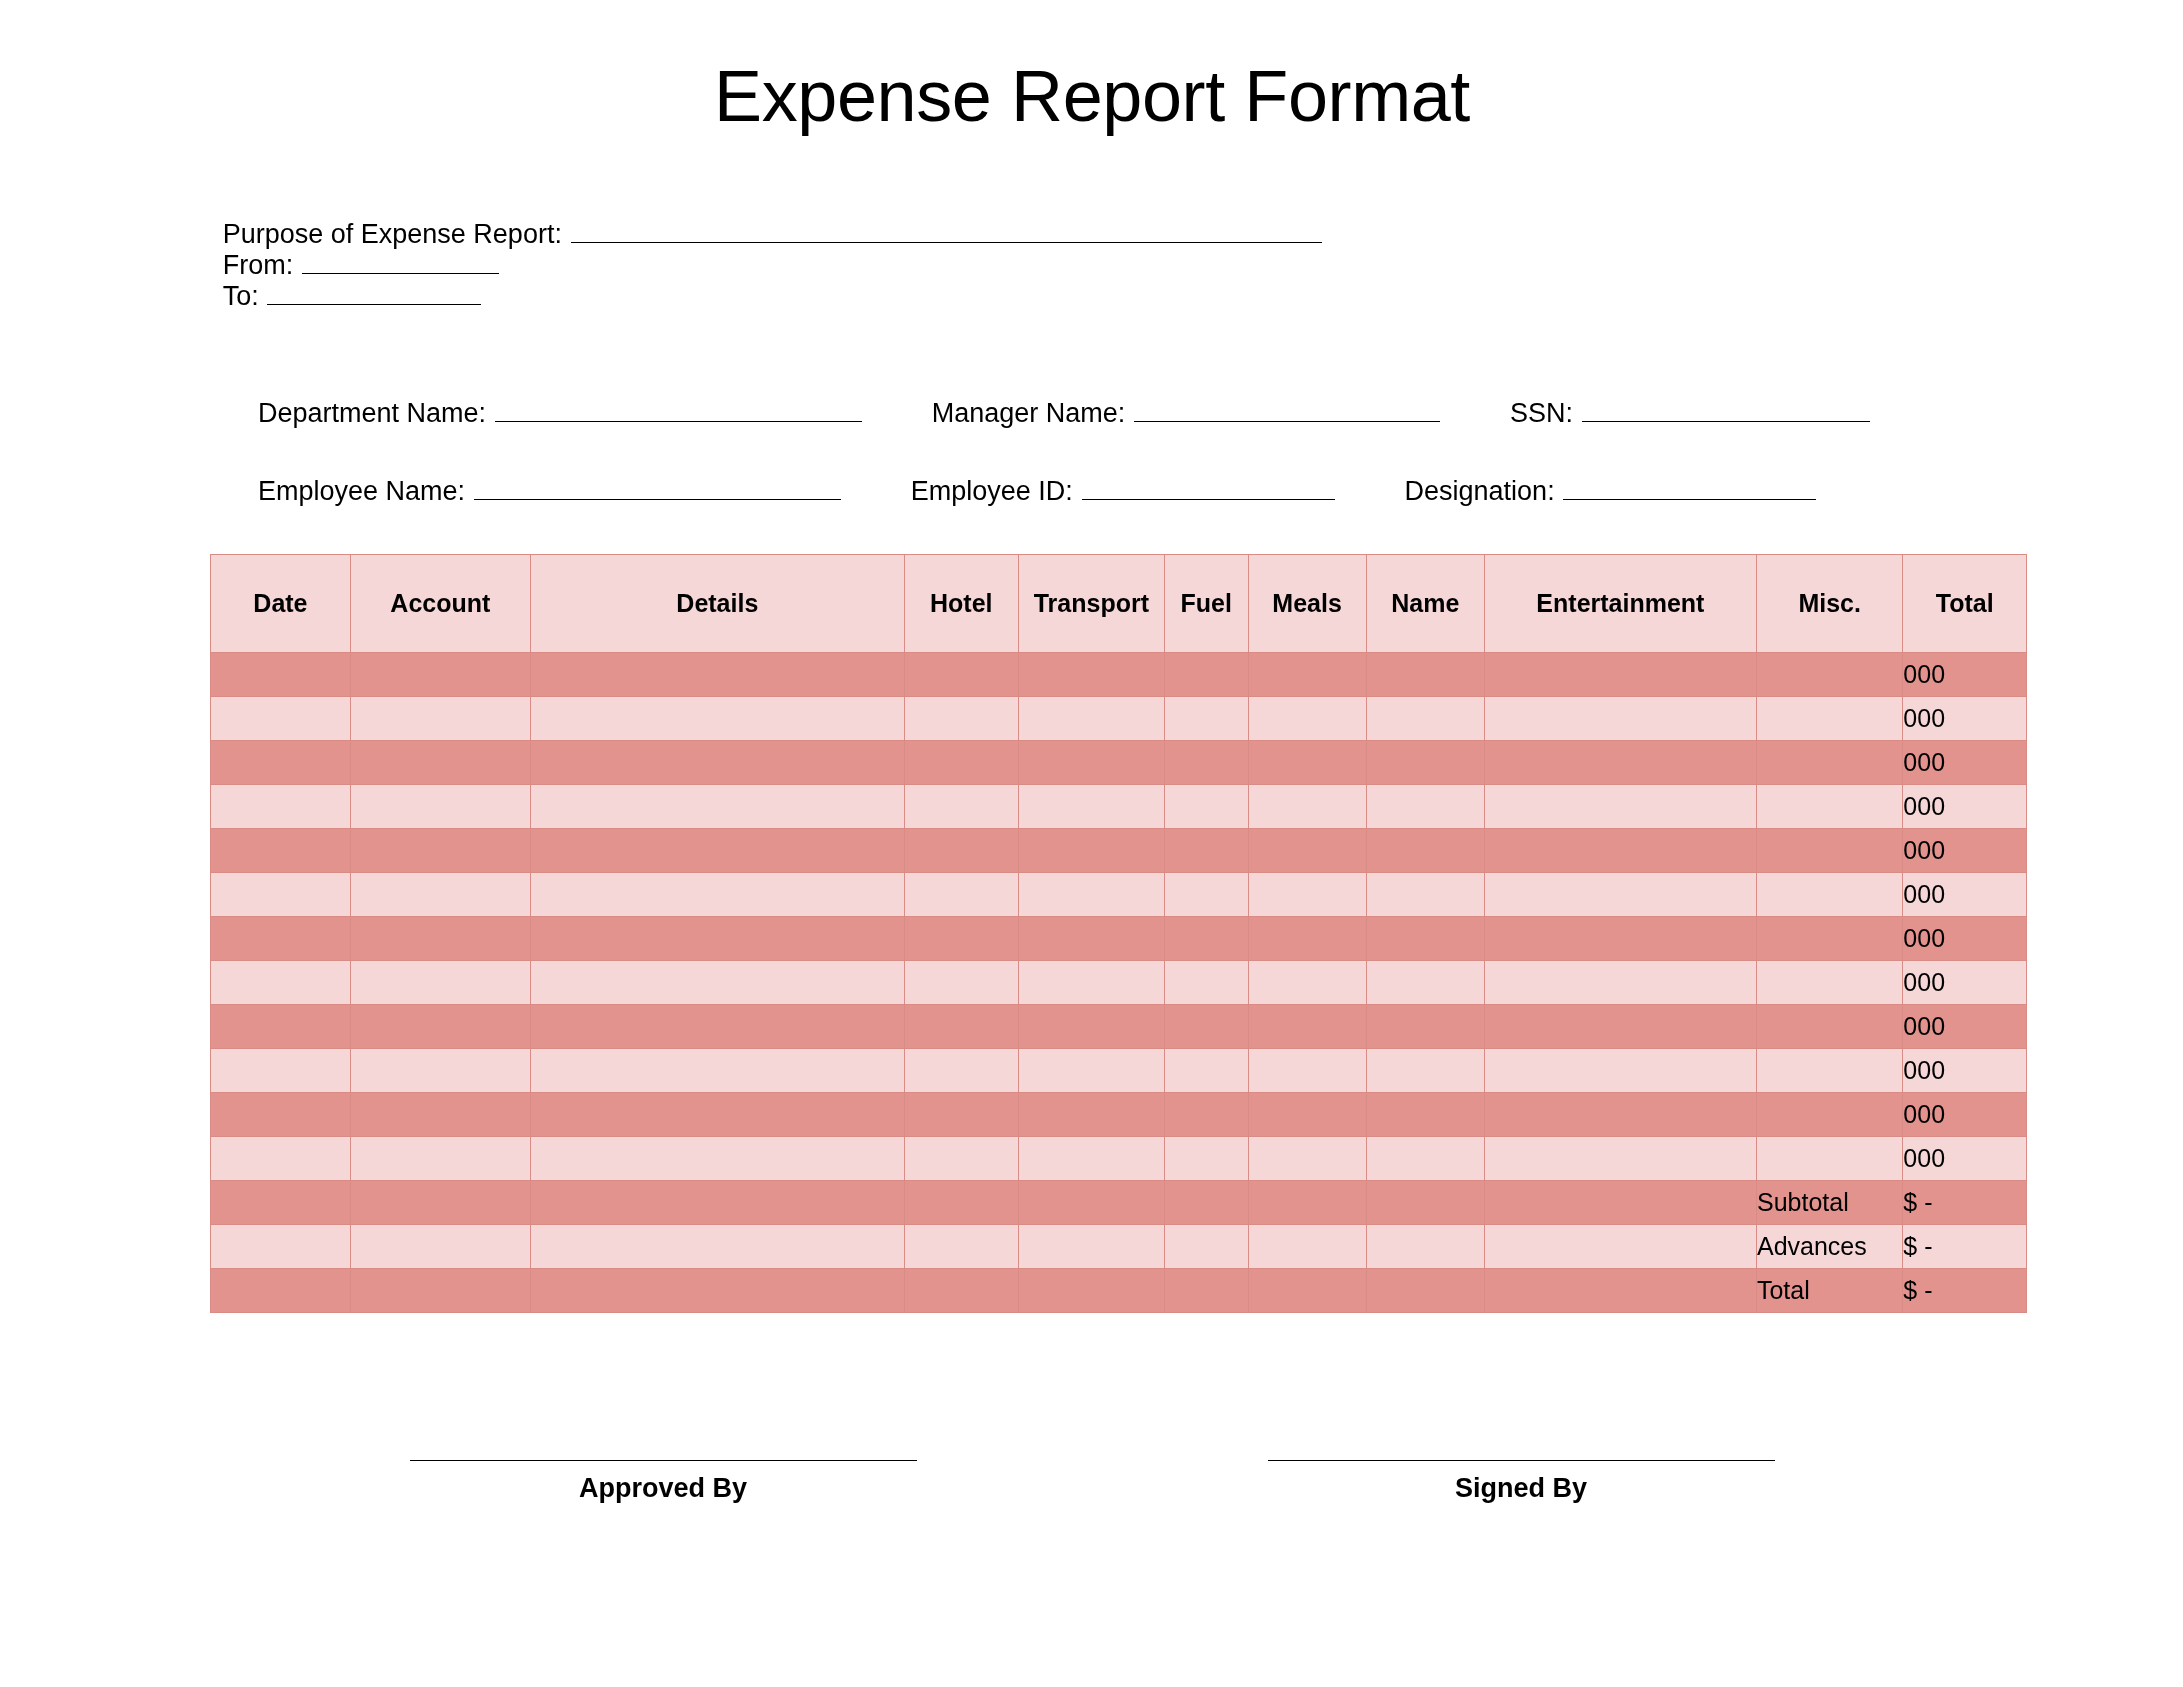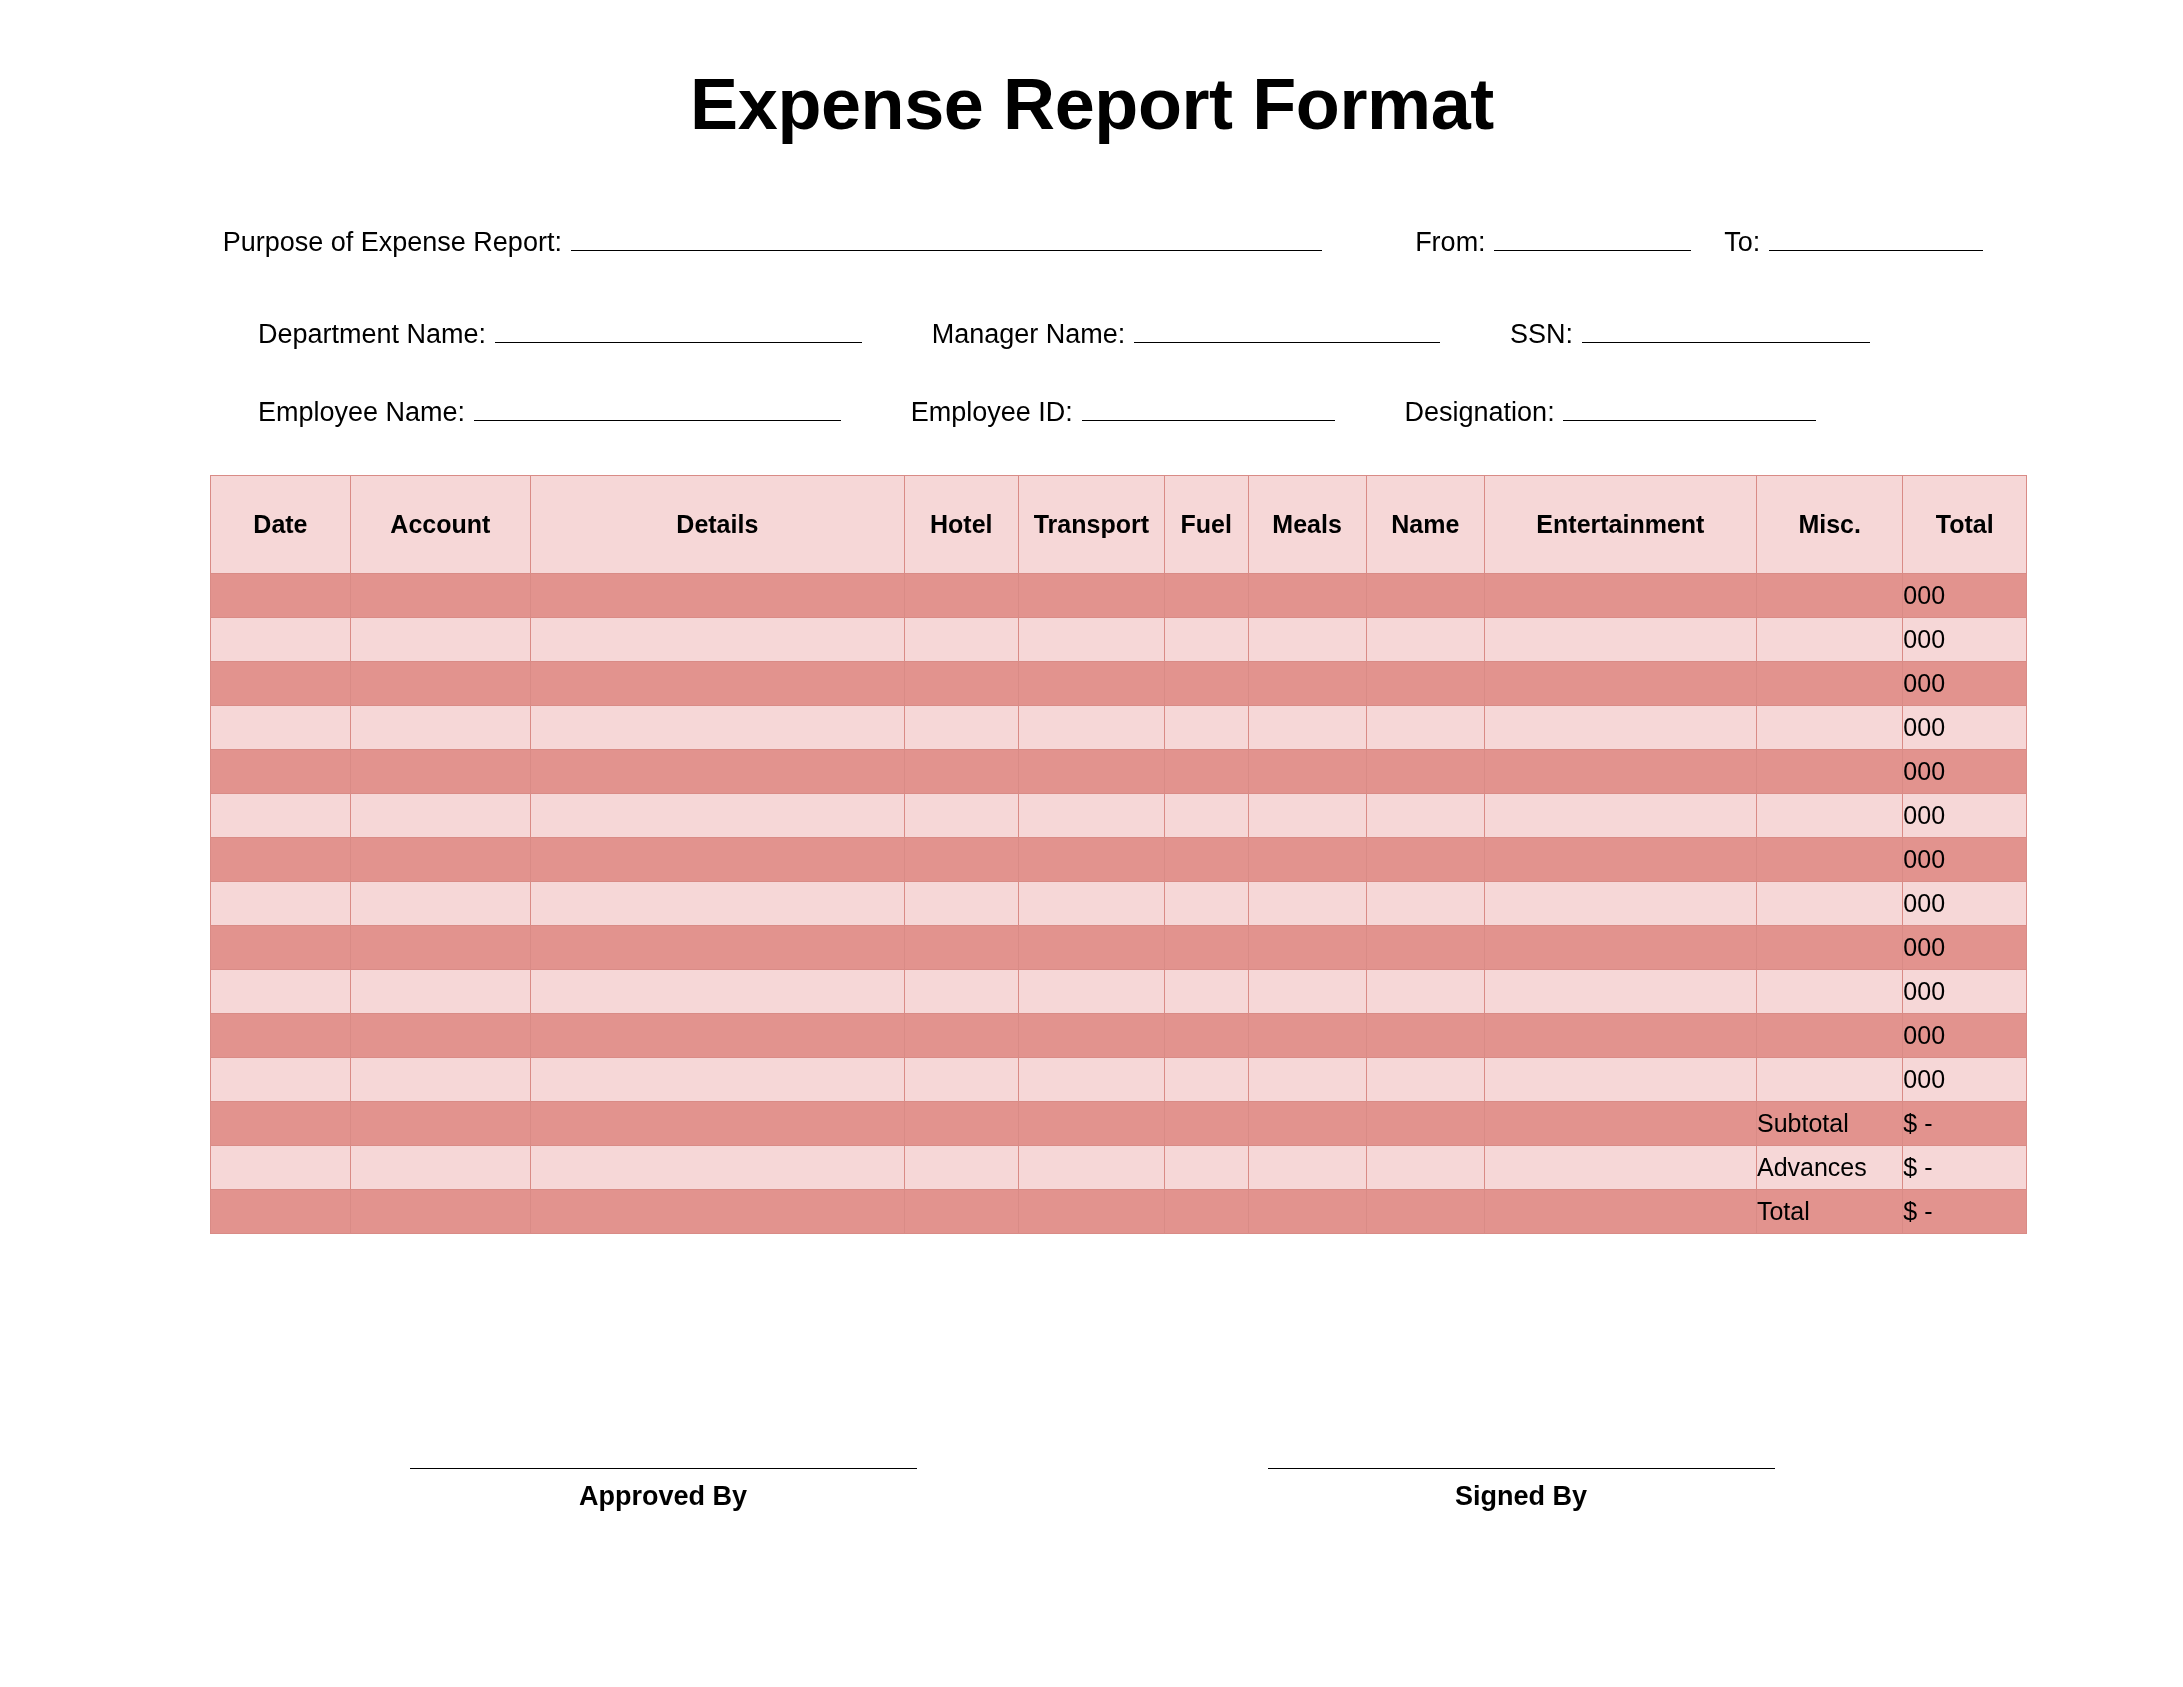--- a/index.html
+++ b/index.html
@@ -20,42 +20,43 @@
     width: 2184px;
     height: 1687px;
     box-sizing: border-box;
     padding: 0;
   }
 
   
   .title {
     text-align: center;
     font-size: 72px;
-    font-weight: bold;
+    font-weight: normal;
     letter-spacing: -0.4px;
-    margin: 8px;
+    margin: 0;
     padding-top: 60px;
     line-height: 1;
   }
 
   
   .form-area {
     padding: 0 201px 0 214px;
     margin-top: 87px;
   }
   .form-row {
     display: flex;
     align-items: baseline;
     font-size: 27px;
     margin-bottom: 47px;
     white-space: nowrap;
   }
   .form-row.row-1 {
     padding-left: 8.7px;
-    margin-bottom: 61px;
+    margin-bottom: 86px;
+    flex-direction: column;
   }
   .form-row.row-2,
   .form-row.row-3 {
     padding-left: 44px;
   }
   .fld {
     display: inline-flex;
     align-items: baseline;
   }
   .fld-label {

